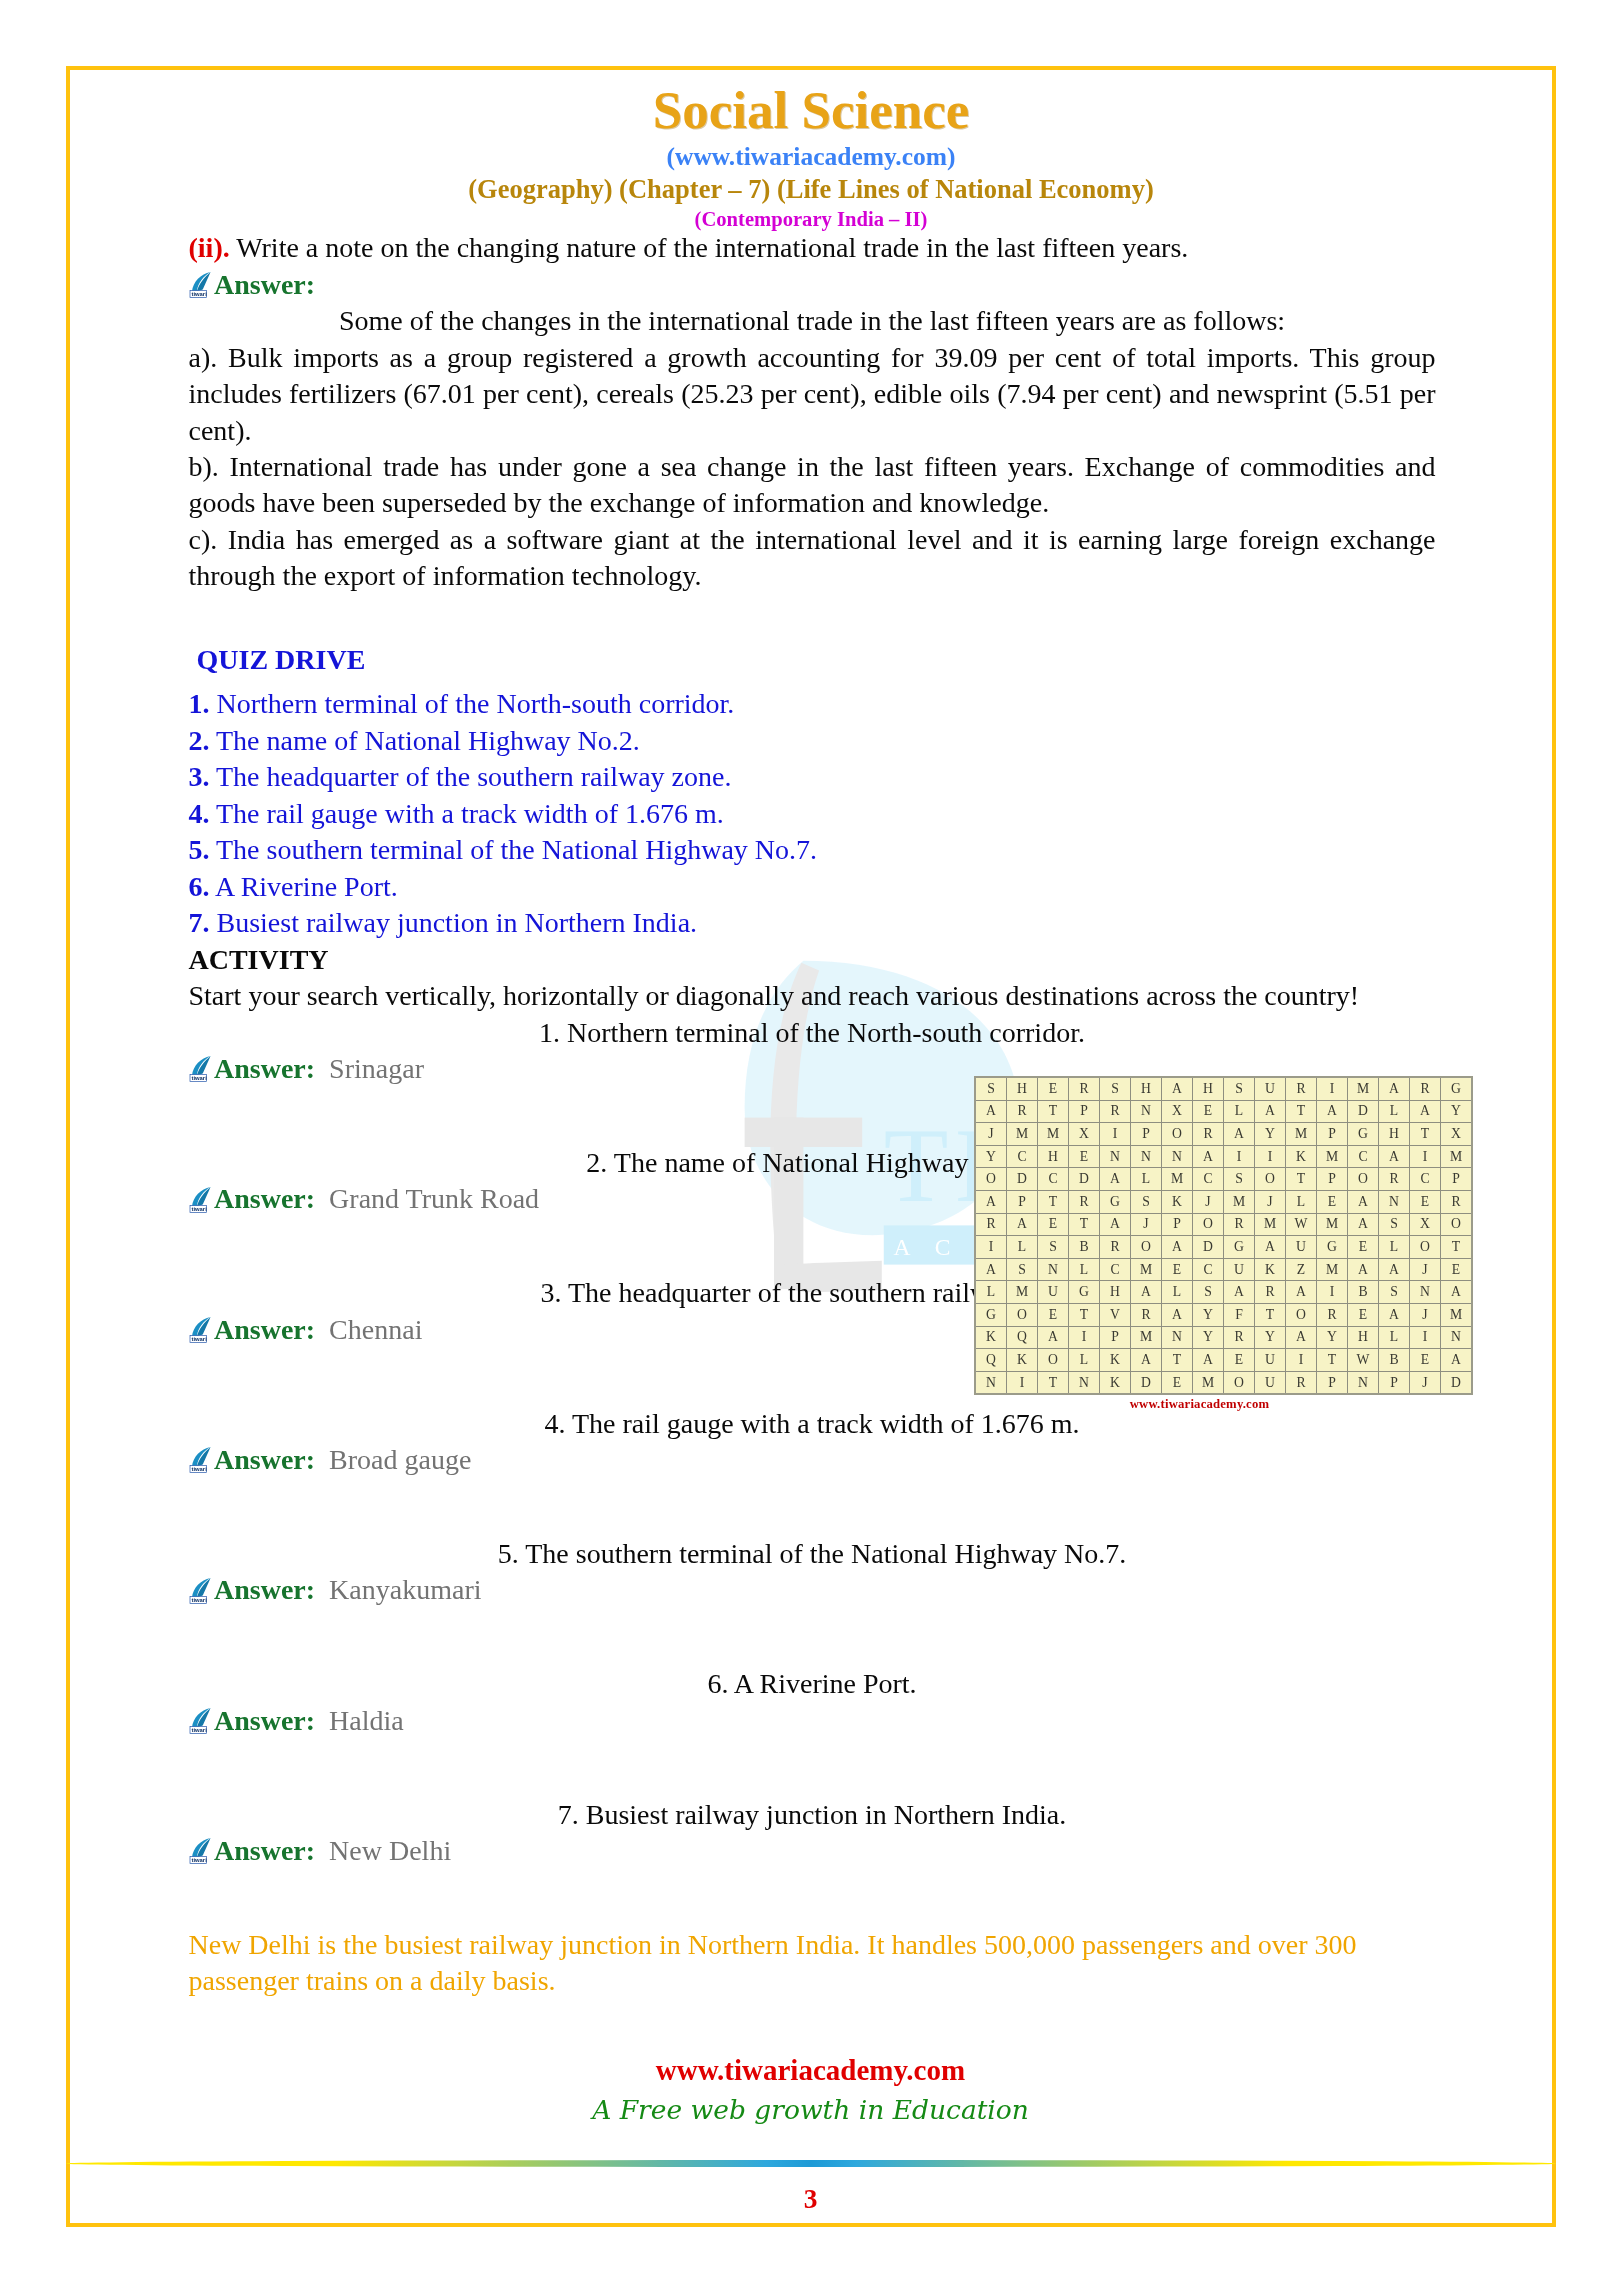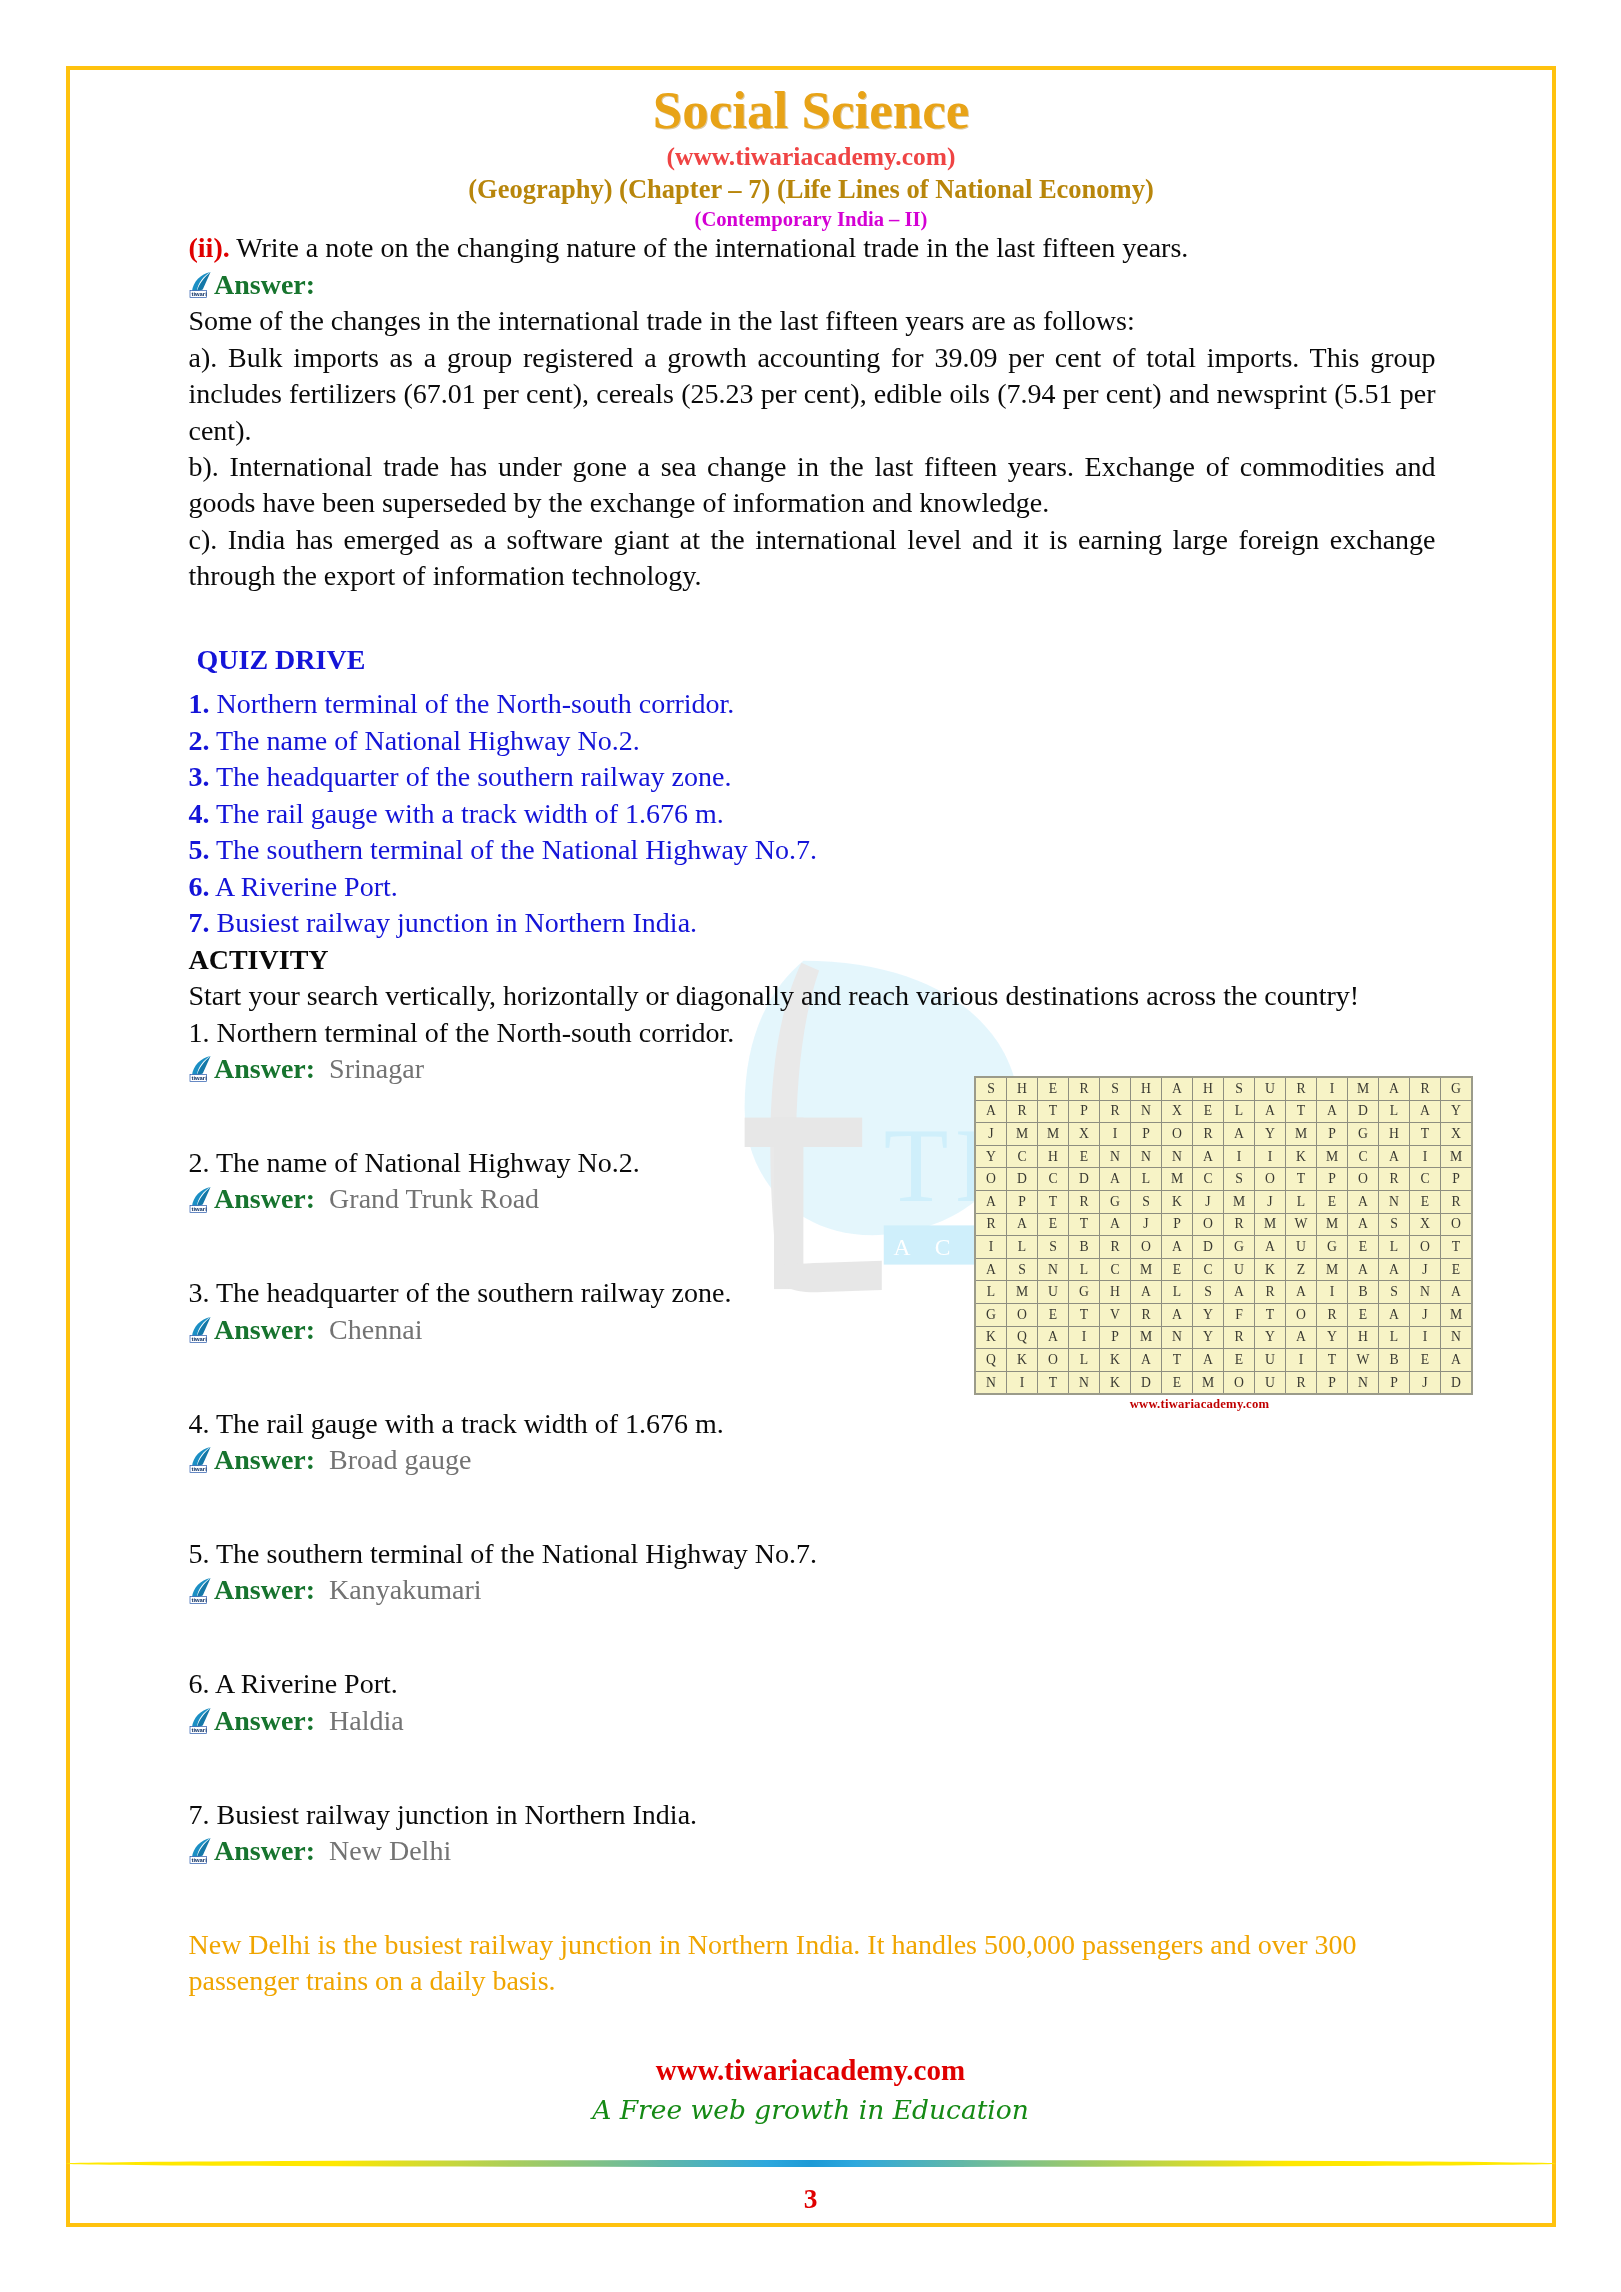--- a/index.html
+++ b/index.html
@@ -42,21 +42,21 @@
     color: #E8A317;
     letter-spacing: 0px;
     line-height: 1.05;
     margin: 0;
     text-shadow: 1px 1px 0 rgba(150,100,0,0.35);
   }
   .doc-site {
     text-align: center;
     font-size: 25.5px;
     font-weight: bold;
-    color: #ef4444;
+    color: #3b82f6;
     margin: 3.9px 0 0 0;
     line-height: 1.1;
   }
   .doc-chapter {
     text-align: center;
     font-size: 26.5px;
     font-weight: bold;
     color: #B8860B;
     margin: 4.9px 0 0 0;
     line-height: 1.1;
@@ -77,21 +77,21 @@
     padding-left: 2px;
   }
   p.para {
     font-size: 28px;
     line-height: 1.30;
     color: #0a0a0a;
     margin: 0;
     text-align: justify;
     text-justify: inter-word;
   }
-  p.para.nojust { text-align: left; }
+  p.para.nojust { text-align: center; }
 
   .q-num { color: #E00000; font-weight: bold; }
 
   .answer-line {
     font-size: 28px;
     line-height: 1.32;
     margin: 0;
     color: #0a0a0a;
     white-space: nowrap;
   }

